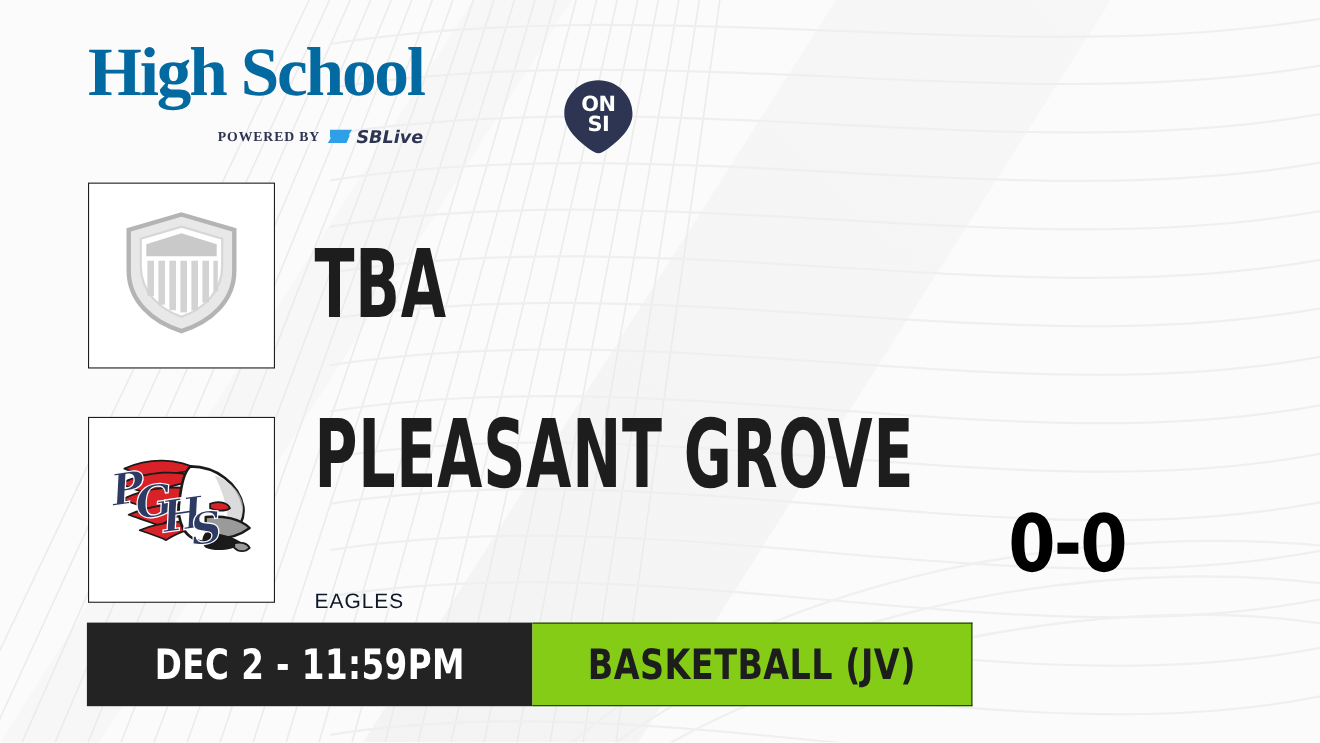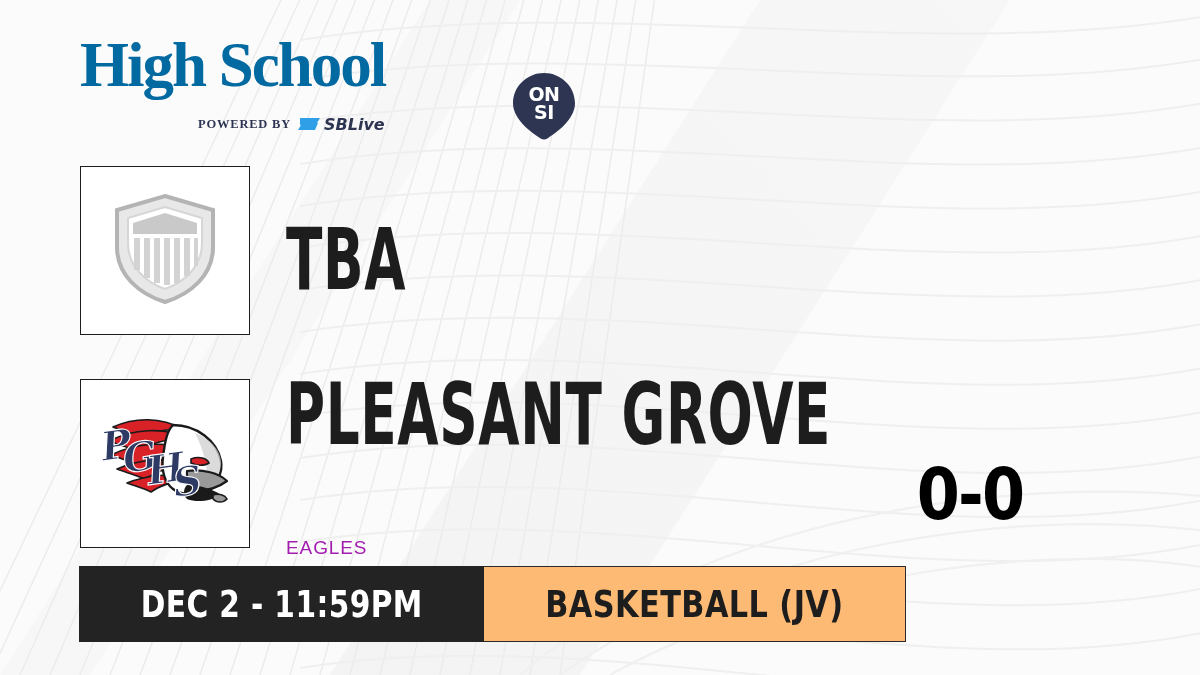--- a/index.html
+++ b/index.html
@@ -69,21 +69,21 @@
     line-height:1;
   }
   #team-name-1 { left:286px; top:216px; font-size:86px; letter-spacing:1px; }
   #team-name-2 { left:286px; top:371px; font-size:86px; letter-spacing:1px; }
 
   #team-mascot-2 {
     position:absolute; left:286px; top:537px;
     font-family:"Liberation Sans", sans-serif;
     font-size:19px;
     letter-spacing:0.9px;
-    color:#a21caf;
+    color:#0f172a;
     white-space:nowrap;
   }
 
   
   #score {
     position:absolute;
     left:905px; top:455px;
     width:130px; height:78px;
     display:flex; align-items:center; justify-content:center;
     font-family:"DejaVu Sans", sans-serif;
@@ -114,26 +114,26 @@
   #banner-date span {
     font-family:"DejaVu Sans", sans-serif;
     font-weight:bold;
     font-size:38px;
     line-height:38px;
     letter-spacing:0.5px;
     transform:scaleX(0.78);
     white-space:nowrap;
   }
   #banner-sport {
-    background:#fdba74;
+    background:#84cc16;
     border:1.5px solid #2a2a2a;
     border-left:none;
     color:#1d1d1d;
     display:flex; align-items:center; justify-content:center;
-    padding:0 24px;
+    padding:0 13px;
     min-width:390px;
   }
   #banner-sport span {
     font-family:"DejaVu Sans", sans-serif;
     font-weight:bold;
     font-size:38px;
     line-height:38px;
     letter-spacing:0.5px;
     transform:scaleX(0.80);
     white-space:nowrap;

